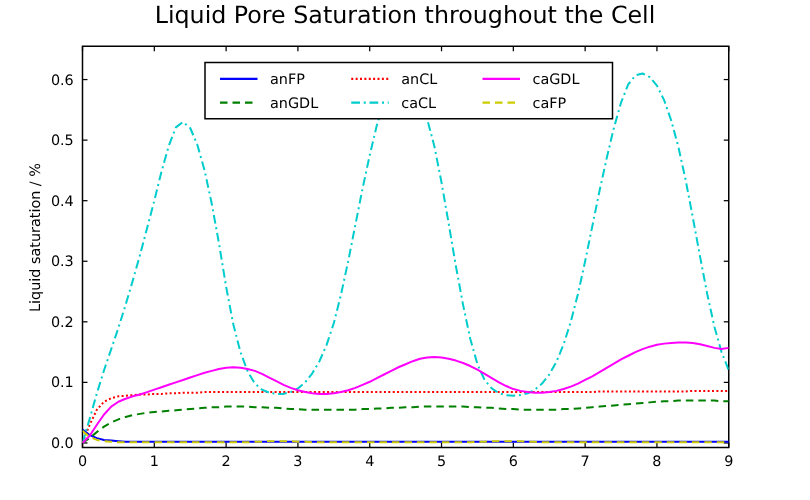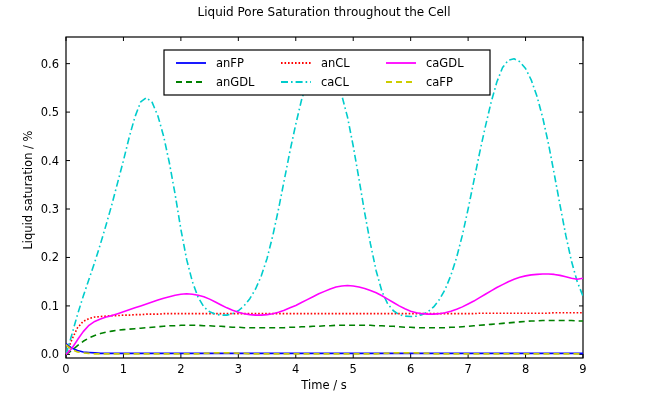--- a/index.html
+++ b/index.html
@@ -4,21 +4,21 @@
 <style>
   html,body{margin:0;padding:0;}
   body{
     width:648px;height:400px;background:#ffffff;
     font-family:"DejaVu Sans", sans-serif;
     overflow:hidden;position:relative;
   }
   #figure{position:absolute;left:0;top:0;width:648px;height:400px;}
   .title-block{
     position:absolute;left:0;top:4px;width:648px;text-align:center;
-    color:#000;font-size:12px;line-height:16px;
+    color:#000;font-size:19px;line-height:16px;
   }
   .title-line{display:block;white-space:nowrap;}
   .axis-label-x{
     position:absolute;left:0;top:378px;width:648px;text-align:center;
     font-size:11.5px;color:#000;
   }
   .axis-label-y{
     position:absolute;left:-92px;top:183px;width:240px;text-align:center;
     font-size:11.5px;color:#000;
     transform:rotate(-90deg);transform-origin:center center;
@@ -111,16 +111,15 @@
         <text x="426" y="67" class="legend-text">caGDL</text>
         <line x1="176" y1="82" x2="206" y2="82" stroke="#008000" stroke-width="1.8" stroke-dasharray="6,4"></line>
         <text x="216" y="86" class="legend-text">anGDL</text>
         <line x1="281" y1="82" x2="311" y2="82" stroke="#00cccc" stroke-width="1.8" stroke-dasharray="7,3,1.6,3"></line>
         <text x="321" y="86" class="legend-text">caCL</text>
         <line x1="386" y1="82" x2="416" y2="82" stroke="#cccc00" stroke-width="1.8" stroke-dasharray="6,4"></line>
         <text x="426" y="86" class="legend-text">caFP</text>
       </g>
     </svg>
 
-  <div class="axis-label-x">Time / s</div>
   <div class="axis-label-y">Liquid saturation / %</div>
 
 </div>
 
 </body></html>

